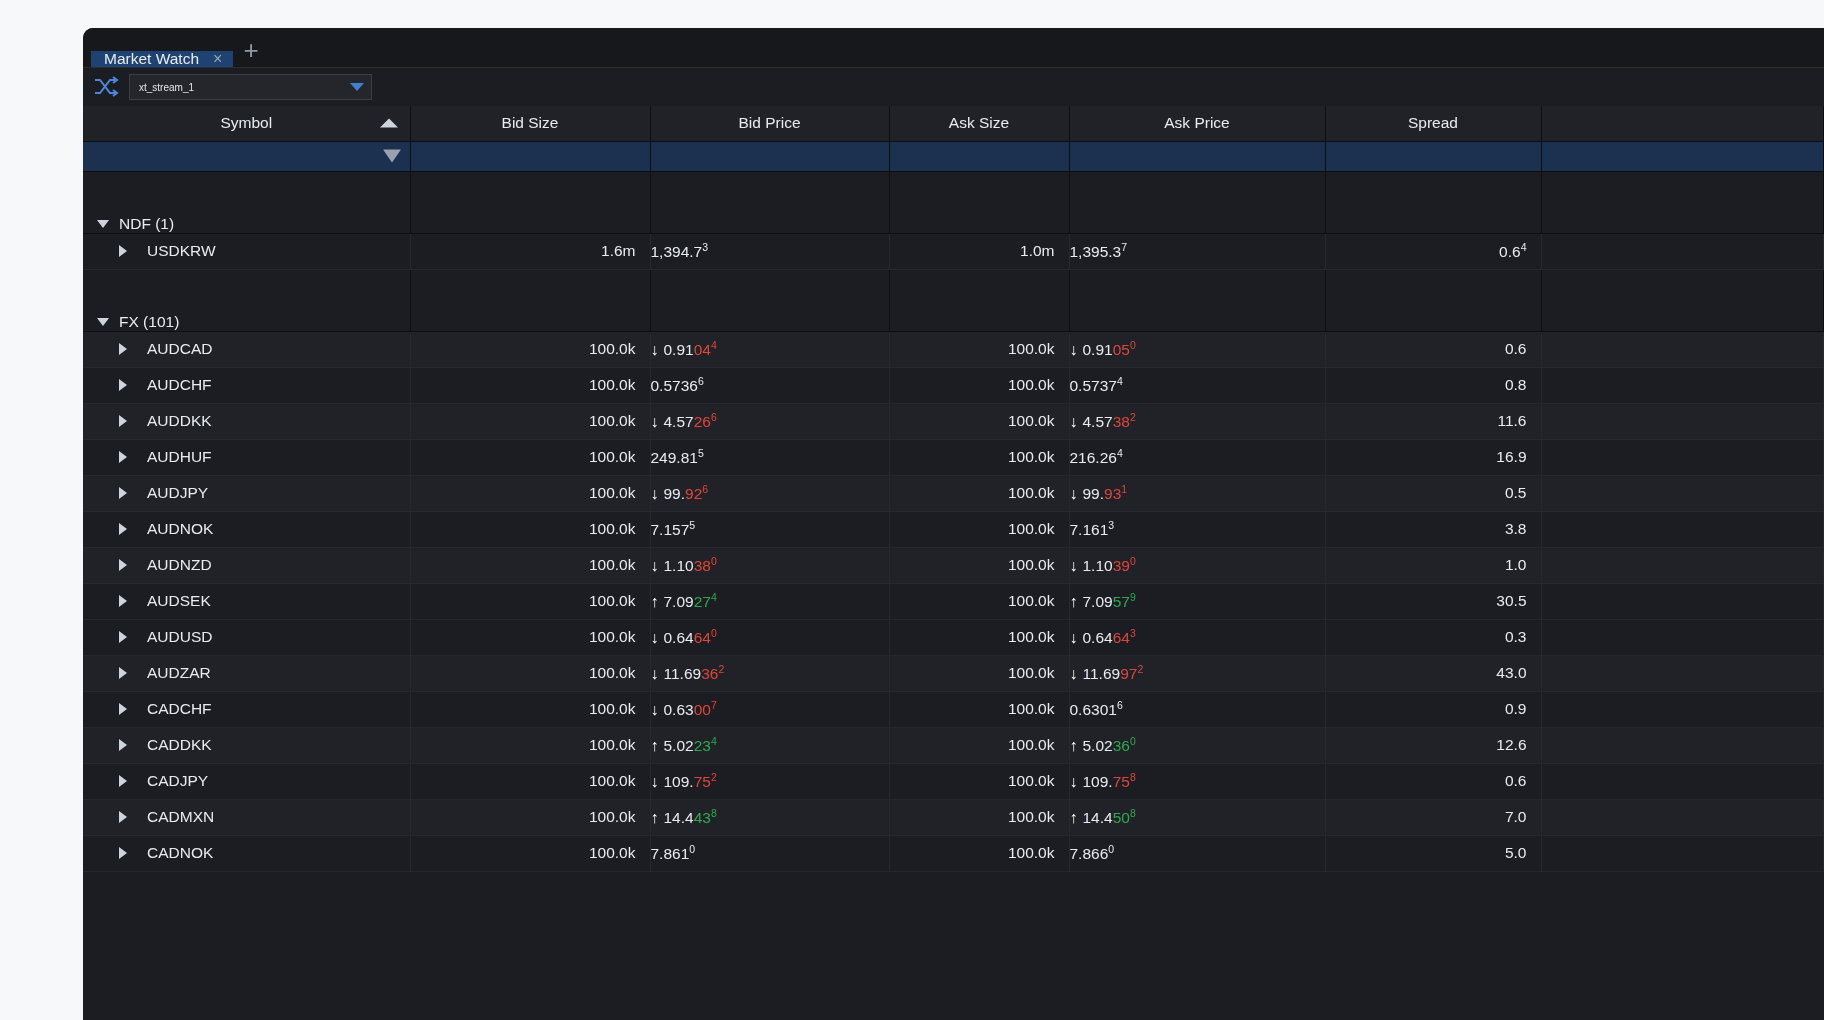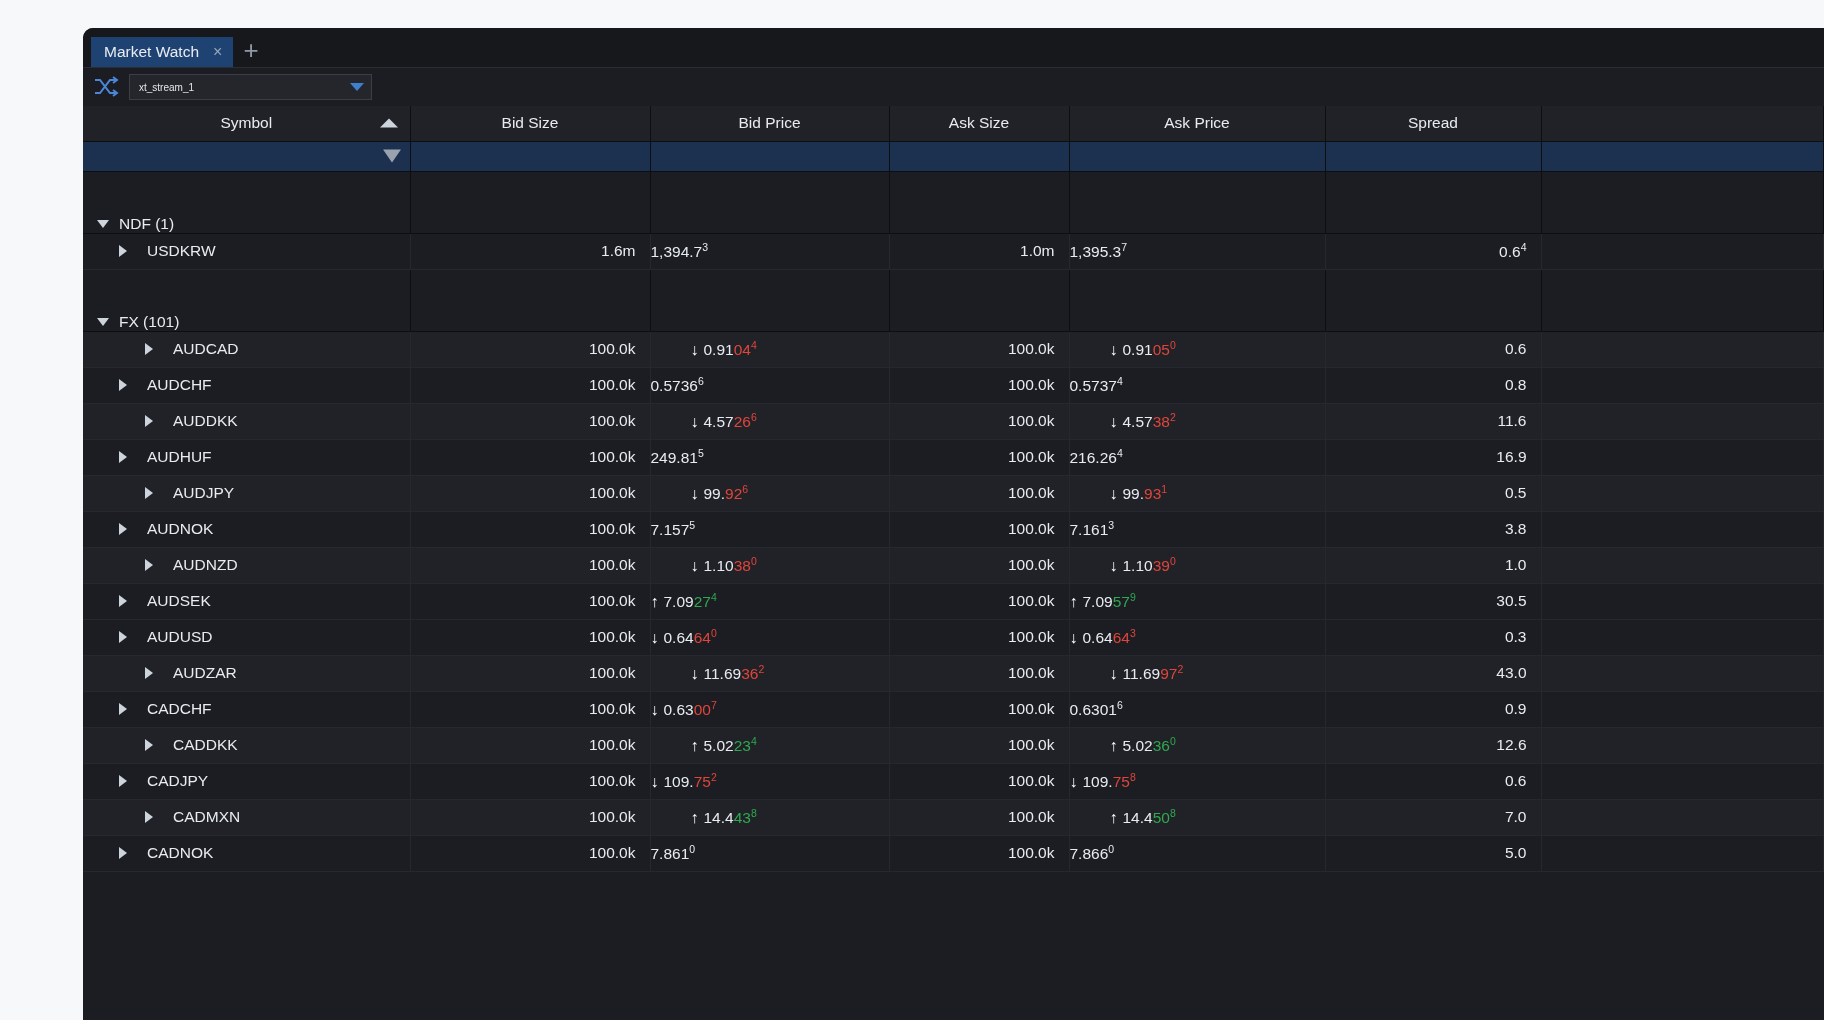--- a/index.html
+++ b/index.html
@@ -21,21 +21,21 @@
   .tabstrip {
     height: 40px;
     background: #17181c;
     display: flex;
     align-items: flex-end;
     padding-left: 8px;
     border-bottom: 1px solid #2a2d34;
   }
   .tab {
     display: flex; align-items: center; gap: 14px;
-    height: 30px; padding: 0 11px 0 13px;
+    height: 16px; padding: 0 11px 0 13px;
     background: #1e4272;
     color: #e9edf2; font-size: 15.5px;
     white-space: nowrap;
   }
   .tab-close {
     color: #9aa6b4; font-size: 16px; line-height: 1;
     cursor: pointer;
   }
   .tab-add {
     color: #8e99a6; font-size: 26px; font-weight: 300;
@@ -113,21 +113,21 @@
     border-bottom: 1px solid #0d0e11;
     color: #e8ecf1;
   }
   tr.datarow td {
     height: 36px;
     border-right: 1px solid #25282e;
     border-bottom: 1px solid #25282e;
     color: #e8ecf1;
   }
   tr.datarow.odd td  { background: #1b1d22; }
-  tr.datarow.even td { background: #202227; padding-left: 40px; }
+  tr.datarow.even td { background: #202227; }
 
   .sym-cell { padding-left: 14px; }
   .group-label { display:flex; align-items:center; gap:10px;margin-top:43px; }
   .sym-label   { display:flex; align-items:center; gap:20px; padding-left: 22px; }
 
   .tri-down {
     width: 0; height: 0;
     border-left: 6px solid transparent;
     border-right: 6px solid transparent;
     border-top: 8px solid #cdd4dc;

